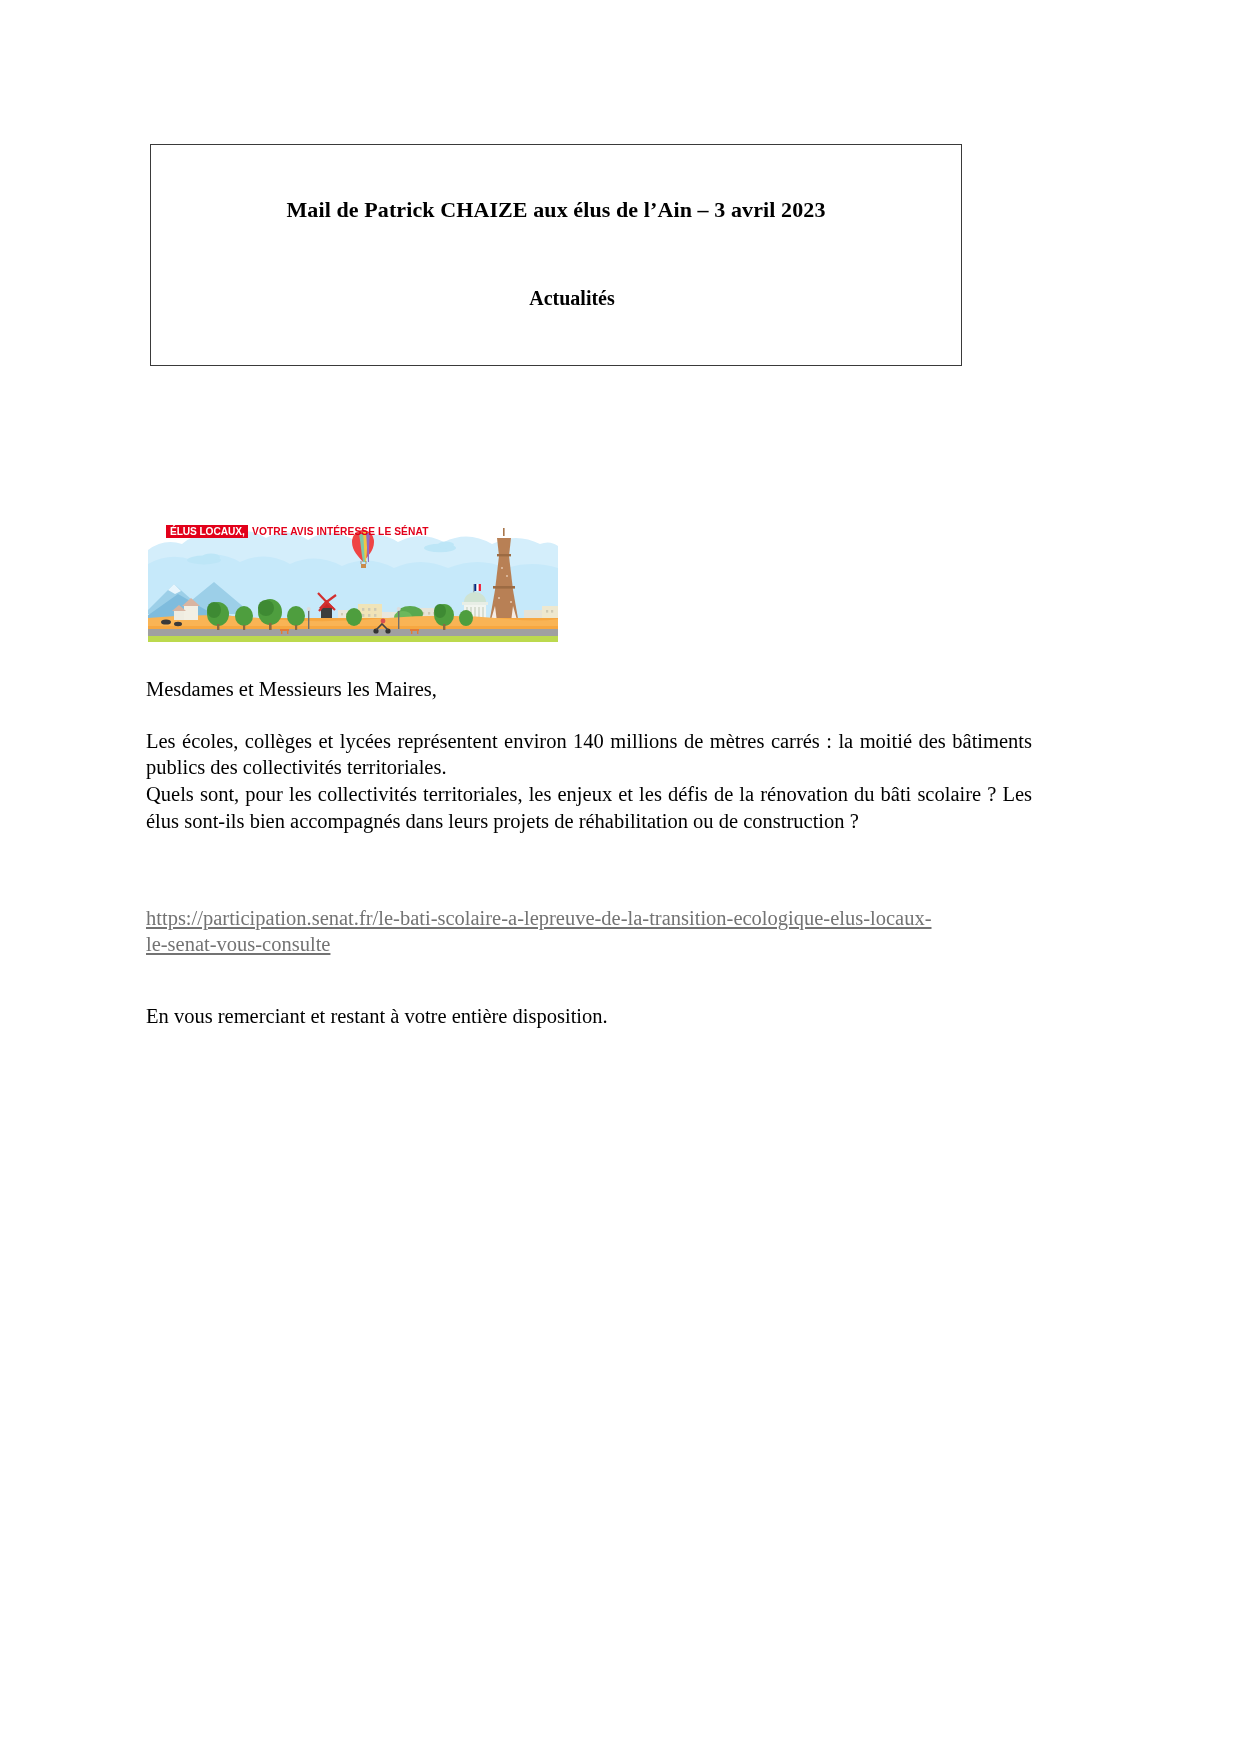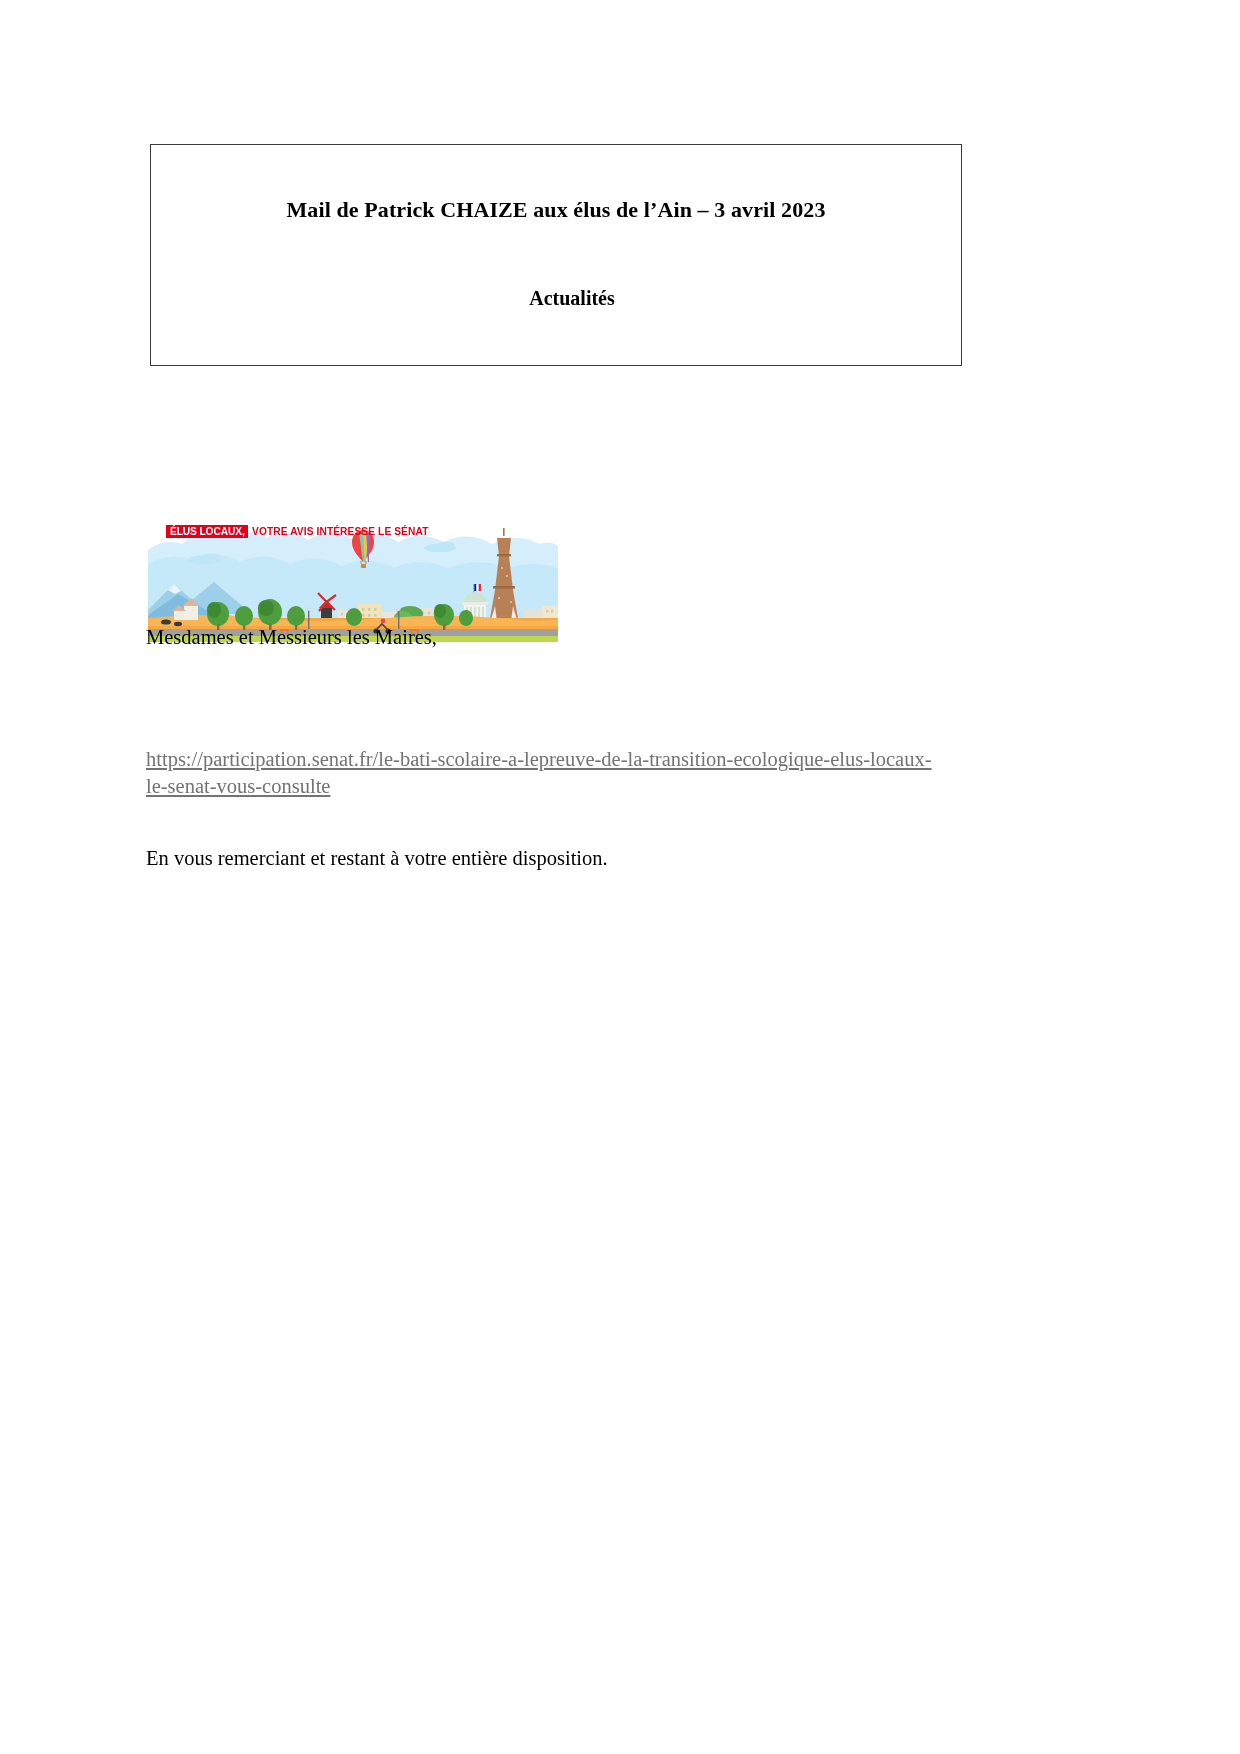--- a/index.html
+++ b/index.html
@@ -63,21 +63,21 @@
     height: 144px;
     overflow: hidden;
     background: #c4b5fd;
   }
   .banner svg { display: block; }
 
   
   .body-text {
     position: absolute;
     left: 146px;
-    top: 624px;
+    top: 676px;
     width: 886px;
     font-size: 20.5px;
     line-height: 1.30;
   }
   .para {
     margin: 0 0 0 0;
     text-align: justify;
     text-justify: inter-word;
   }
   .para.nojust { text-align: left; }
@@ -294,22 +294,24 @@
       </g>
     </svg>
   </div>
 
   <div class="body-text">
 
     <p class="para nojust">Mesdames et Messieurs les Maires,</p>
 
     <div class="spacer-line"></div>
 
-
-
+    <p class="para">Les écoles, collèges et lycées représentent environ 140 millions de mètres carrés : la moitié des bâtiments publics des collectivités territoriales.</p>
+
+
+    <p class="para">Quels sont, pour les collectivités territoriales, les enjeux et les défis de la rénovation du bâti scolaire ? Les élus sont-ils bien accompagnés dans leurs projets de réhabilitation ou de construction ?</p>
 
     <div class="spacer-line"></div>
 
 
     <div class="spacer-line"></div>
 
     <p class="link-block"><a class="link" href="#"><span>https://participation.senat.fr/le-bati-scolaire-a-lepreuve-de-la-transition-ecologique-elus-locaux-</span><br><span>le-senat-vous-consulte</span></a></p>
 
     <div class="spacer-line"></div>
 

